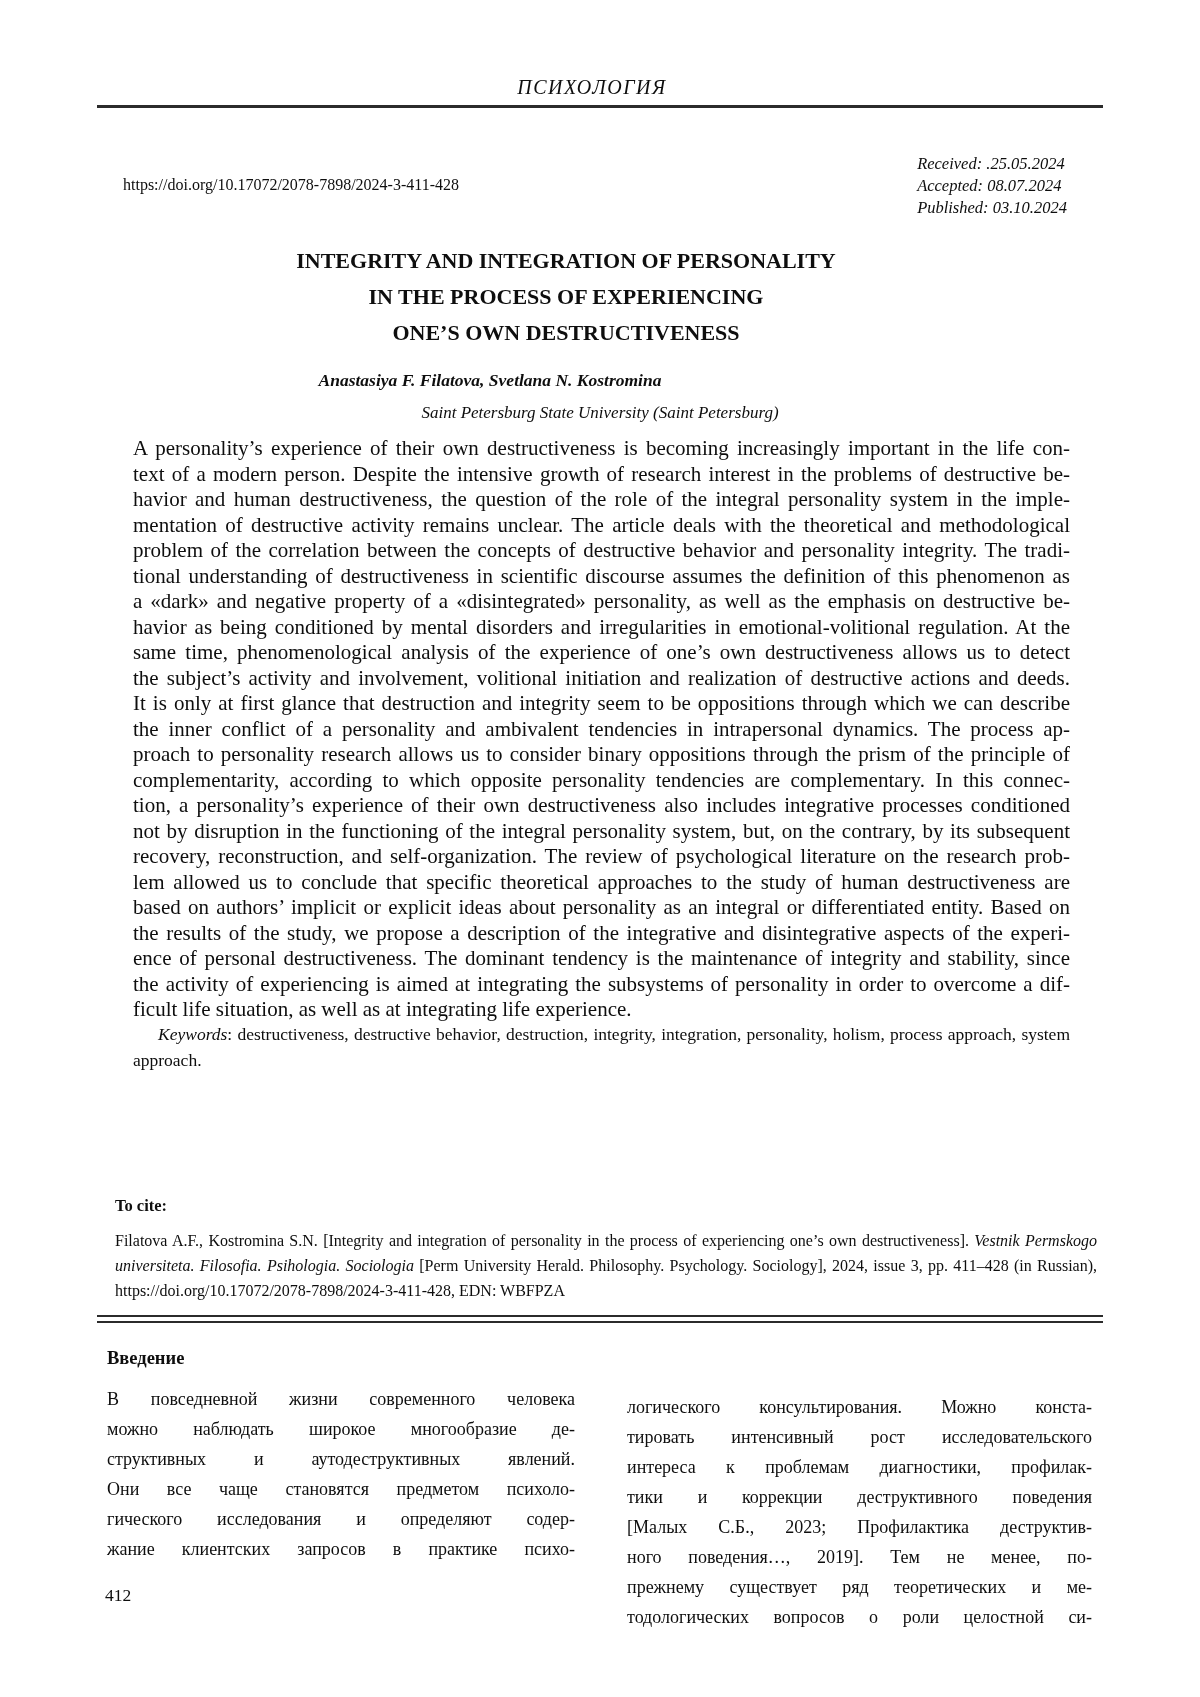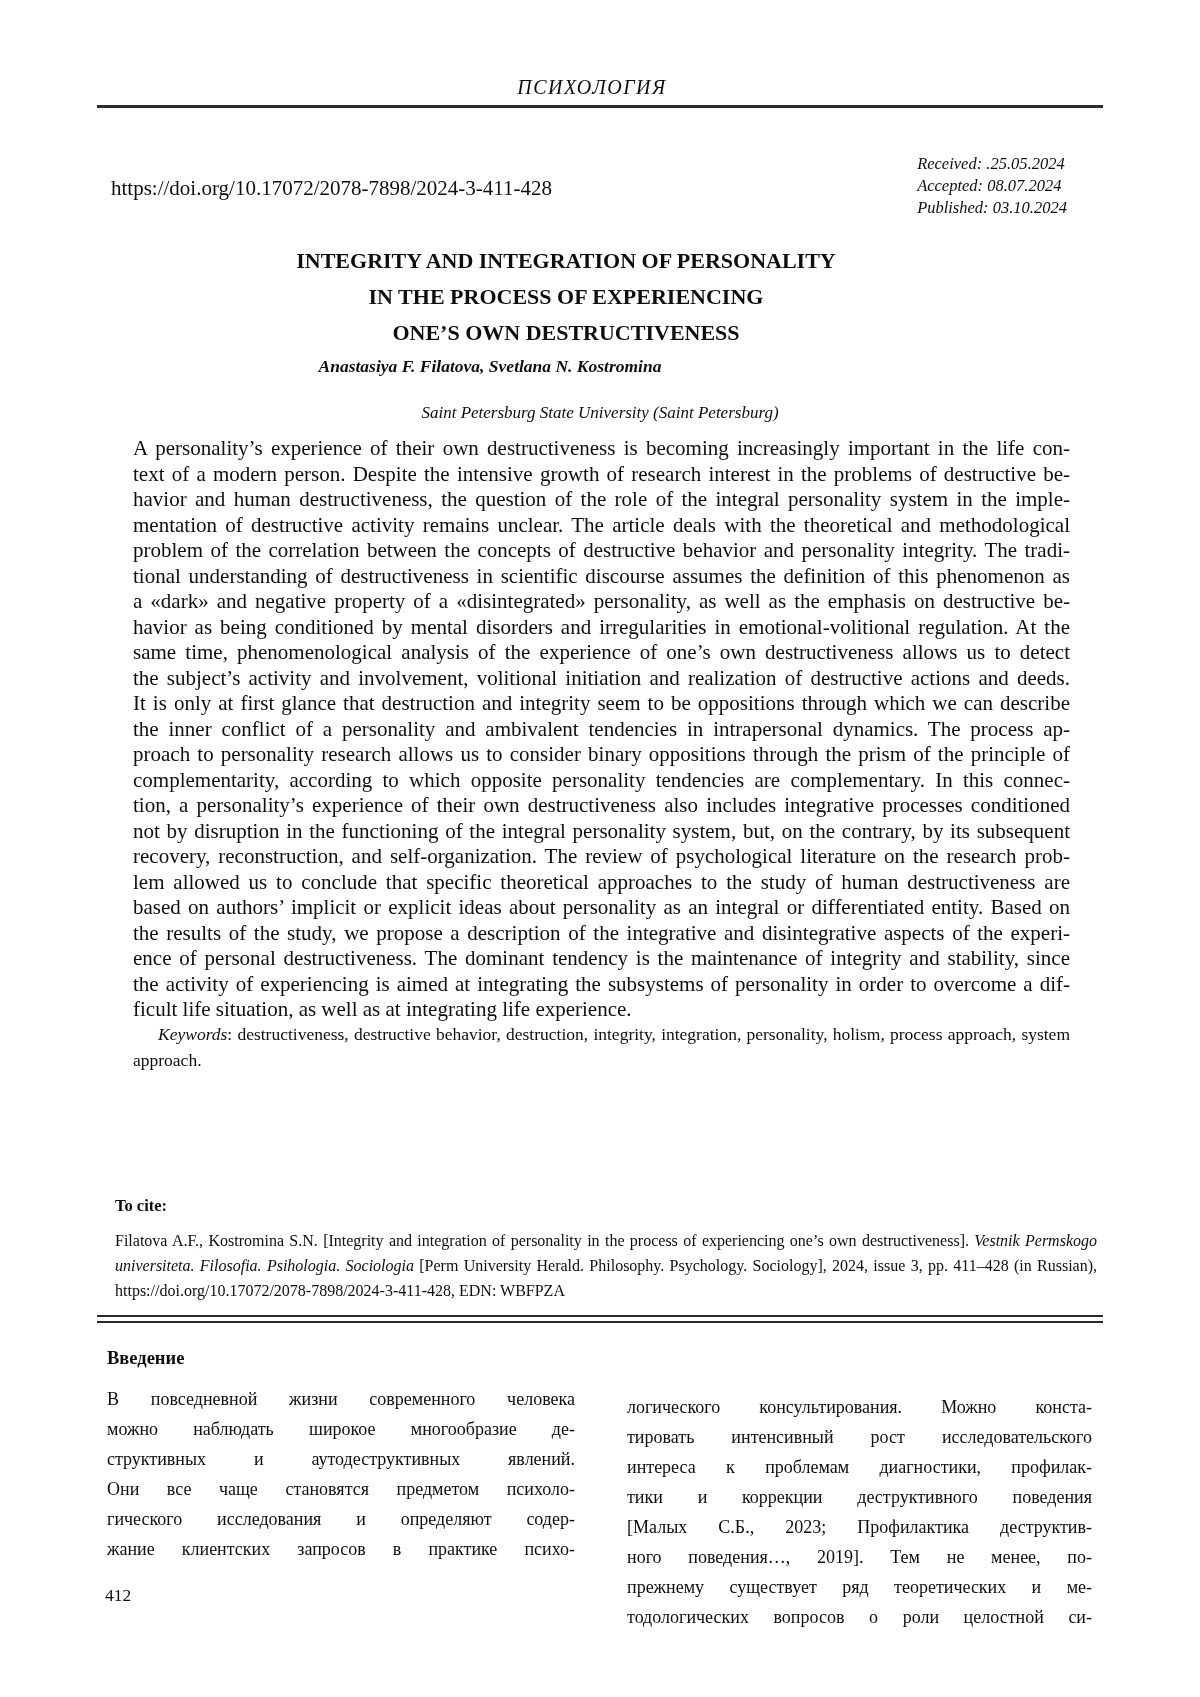--- a/index.html
+++ b/index.html
@@ -24,32 +24,32 @@
     top:105px;left:97px;width:1006px;height:3px;
     background:#2b2b2b;
   }
   .dates{
     top:153px;right:133px;
     font-style:italic;
     font-size:16.5px;
     line-height:22px;
   }
   .doi{
-    top:176px;left:111px;
-    font-size:21px;
+    top:176px;left:123px;
+    font-size:16px;
   }
   .title{
     top:243px;left:0;width:1132px;
     text-align:center;
     font-weight:bold;
     font-size:22px;
     line-height:36px;
   }
   .authors{
-    top:356px;left:0;width:980px;
+    top:370px;left:0;width:980px;
     text-align:center;
     font-weight:bold;
     font-style:italic;
     font-size:17.5px;
   }
   .affiliation{
     top:403px;left:0;width:1200px;
     text-align:center;
     font-style:italic;
     font-size:17px;

